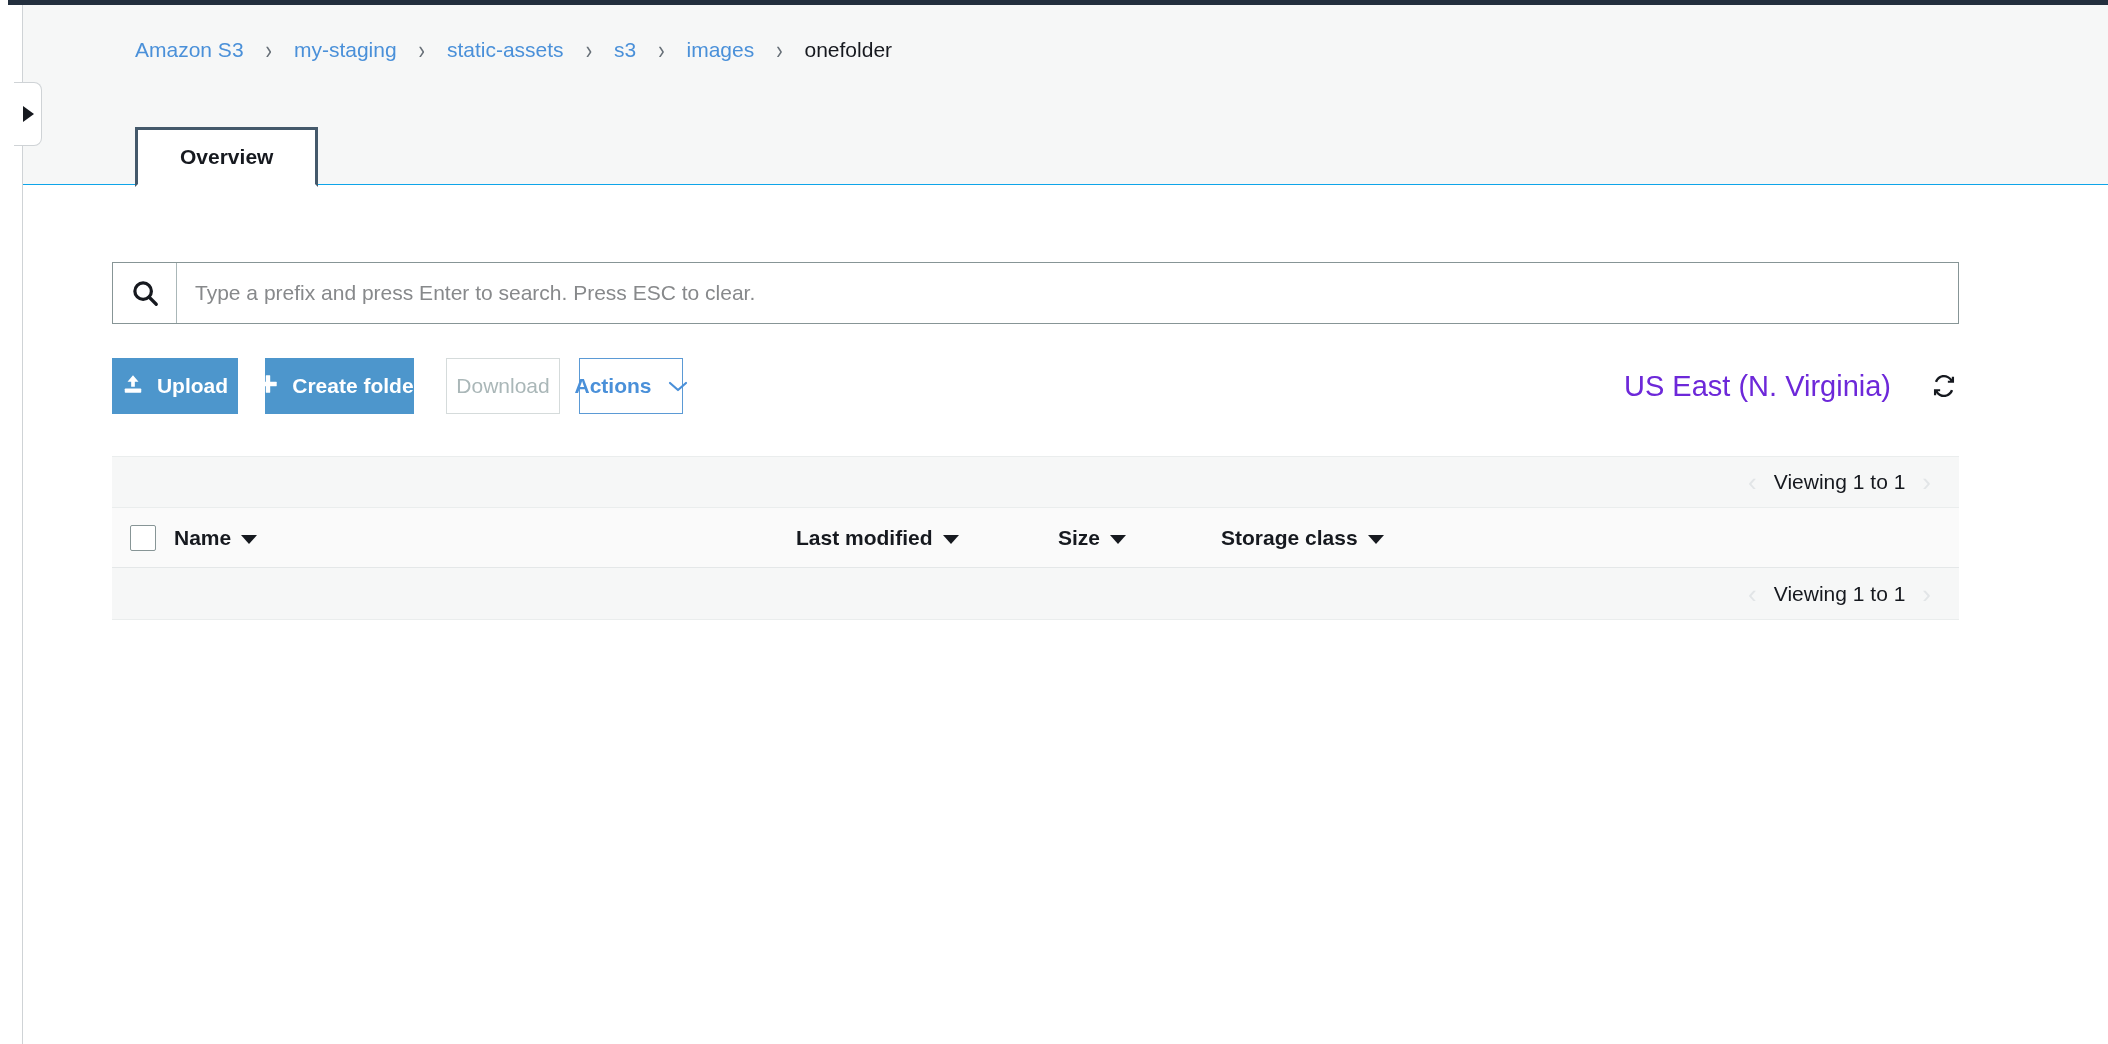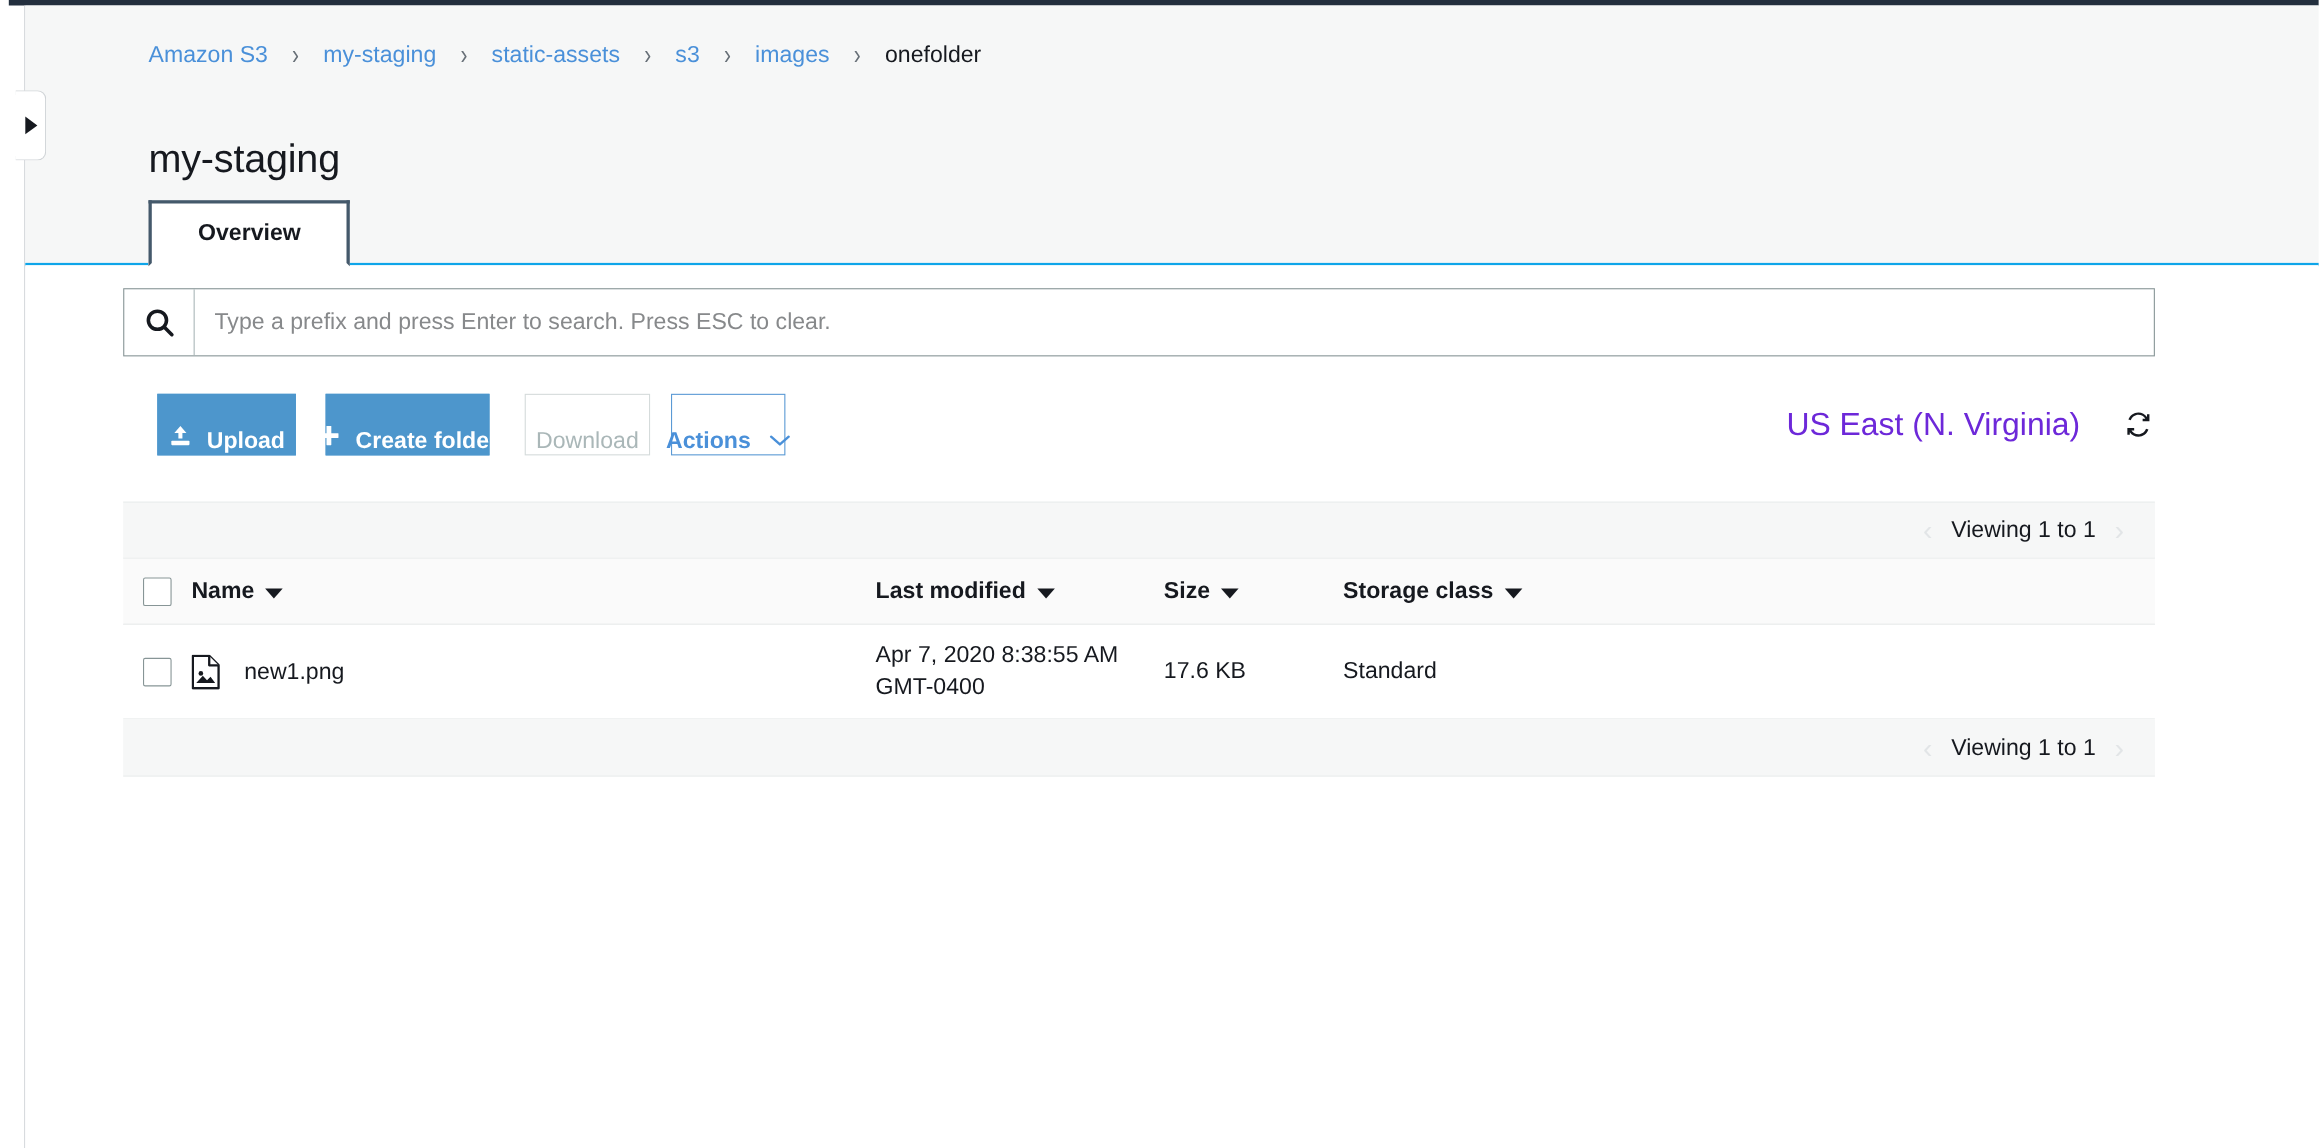--- a/index.html
+++ b/index.html
@@ -41,23 +41,23 @@
     position: absolute;
     left: 22px; top: 5px;
     width: 1px; height: 1039px;
     background: #cfd3d6;
   }
 
   
   .header-zone {
     position: absolute;
     left: 23px; top: 5px;
-    width: 2085px; height: 237px;
+    width: 2085px; height: 180px;
     background: #f6f7f7;
-    border-bottom: 3px solid #0ea5e9;
+    border-bottom: 1px solid #0ea5e9;
   }
 
   
   .sidebar-toggle {
     position: absolute;
     left: 14px; top: 82px;
     width: 28px; height: 64px;
     background: #ffffff;
     border: 1px solid #cfd3d6;
     border-left: none;
@@ -182,27 +182,26 @@
     width: 1847px; height: 60px;
   }
   .btn {
     position: absolute;
     top: 0;
     height: 56px;
     font-family: "Liberation Sans", sans-serif;
     font-size: 21px;
     font-weight: bold;
     display: flex;
-    align-items: flex-end;
+    align-items: center;
     justify-content: center;
     gap: 13px;
     cursor: pointer;
     border: 1px solid transparent;
     white-space: nowrap;
-    margin-left: 31px;
   }
   .btn-primary {
     background: #4d96cc;
     color: #ffffff;
     border-color: #4d96cc;
   }
   .btn-upload { left: 0; width: 126px; }
   .btn-create { left: 153px; width: 149px; }
   .btn-download {
     left: 334px; width: 114px;
@@ -463,39 +462,20 @@
           </span>
         </div>
         <div class="cell-class">
           <span class="th-text">
             <span>Storage class</span>
             <span class="caret"></span>
           </span>
         </div>
       </div>
 
-      <div class="trow">
-        <div class="cell-check">
-          <span class="chk"></span>
-        </div>
-        <div class="cell-name">
-          <span class="file-icon">
-            <svg width="26" height="32" viewBox="0 0 26 32" fill="none">
-              <path d="M1.3 1.3 H16.2 L24.7 9.6 V30.7 H1.3 Z" fill="#ffffff" stroke="#16191f" stroke-width="2.1" stroke-linejoin="round"></path>
-              <path d="M16.2 1.3 V9.8 H24.7" fill="#ffffff" stroke="#16191f" stroke-width="2.1" stroke-linejoin="round"></path>
-              <circle cx="8.6" cy="17.2" r="2.1" fill="#16191f"></circle>
-              <path d="M4.4 26 L10.4 19.4 L14.2 23.4 L17.4 20.2 L21.6 26 Z" fill="#16191f"></path>
-            </svg>
-          </span>
-          <span class="file-name">new1.png</span>
-        </div>
-        <div class="cell-mod td-text">Apr 7, 2020 8:38:55 AM GMT-0400</div>
-        <div class="cell-size td-text">17.6 KB</div>
-        <div class="cell-class td-text">Standard</div>
-      </div>
 
       <div class="footer-pager">
         <span class="pager-chevron">‹</span>
         <span class="pager-text">Viewing 1 to 1</span>
         <span class="pager-chevron">›</span>
       </div>
 
     </div>
   </div>
 </div>

